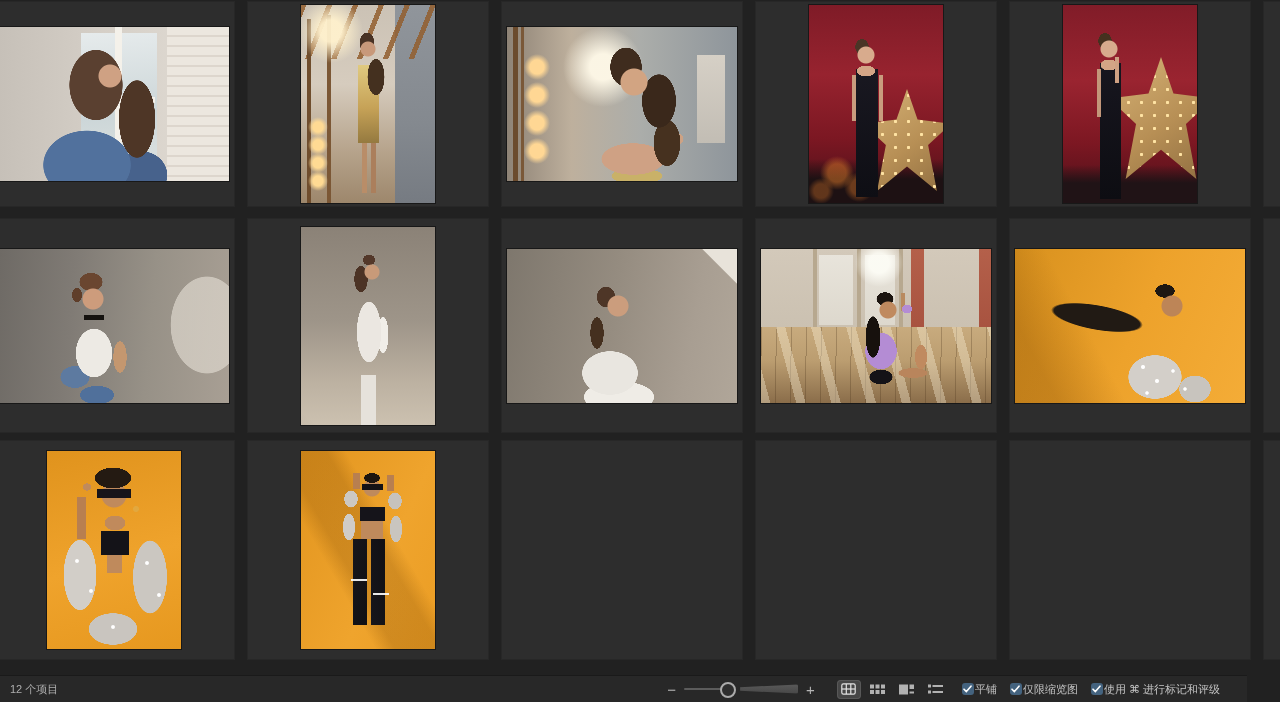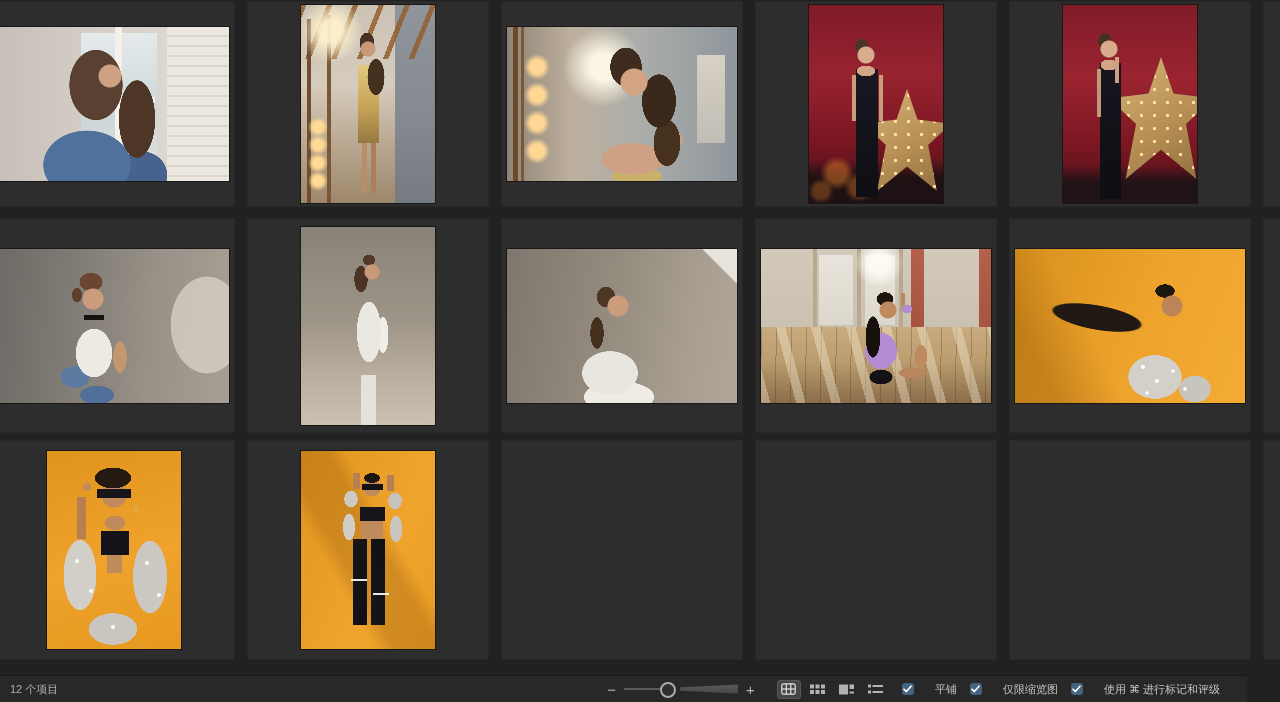--- a/index.html
+++ b/index.html
@@ -238,21 +238,21 @@
         background:#2e2e2e;border:2px solid #ababab;box-sizing:content-box;}
   .track-wedge{position:absolute;left:58px;top:3px;width:58px;height:10px;
         background:linear-gradient(180deg,#5a5a5a,#474747);
         clip-path:polygon(0 32%,100% 4%,100% 96%,0 68%);border-radius:2px;}
   .viewmodes{display:flex;align-items:center;gap:5px;margin:0 14px 0 18px;}
   .vm{width:24px;height:19px;display:flex;align-items:center;justify-content:center;
       color:#b2b2b2;border-radius:4px;}
   .vm.sel{background:#464646;box-shadow:inset 0 0 0 1px #585858;color:#e3e3e3;}
   .vm svg{display:block;}
   .options{display:flex;align-items:center;gap:13px;}
-  .opt{display:flex;align-items:center;gap:21px;white-space:nowrap;color:#c4c4c4;}
+  .opt{display:flex;align-items:center;gap:1px;white-space:nowrap;color:#c4c4c4;}
   .cb{width:12px;height:12px;border-radius:3px;background:var(--checkbox);
       display:flex;align-items:center;justify-content:center;flex:0 0 auto;}
   .cb svg{display:block;}
 </style>
 </head>
 <body>
 
 <div class="browser" id="grid">
     <div class="cell" style="left: -7px; top: 1px; width: 242px; height: 206px;">
       <div class="photo ph1 landscape" aria-label="Model in blue denim jacket against white brick wall and window" title="Model in blue denim jacket against white brick wall and window"></div>

